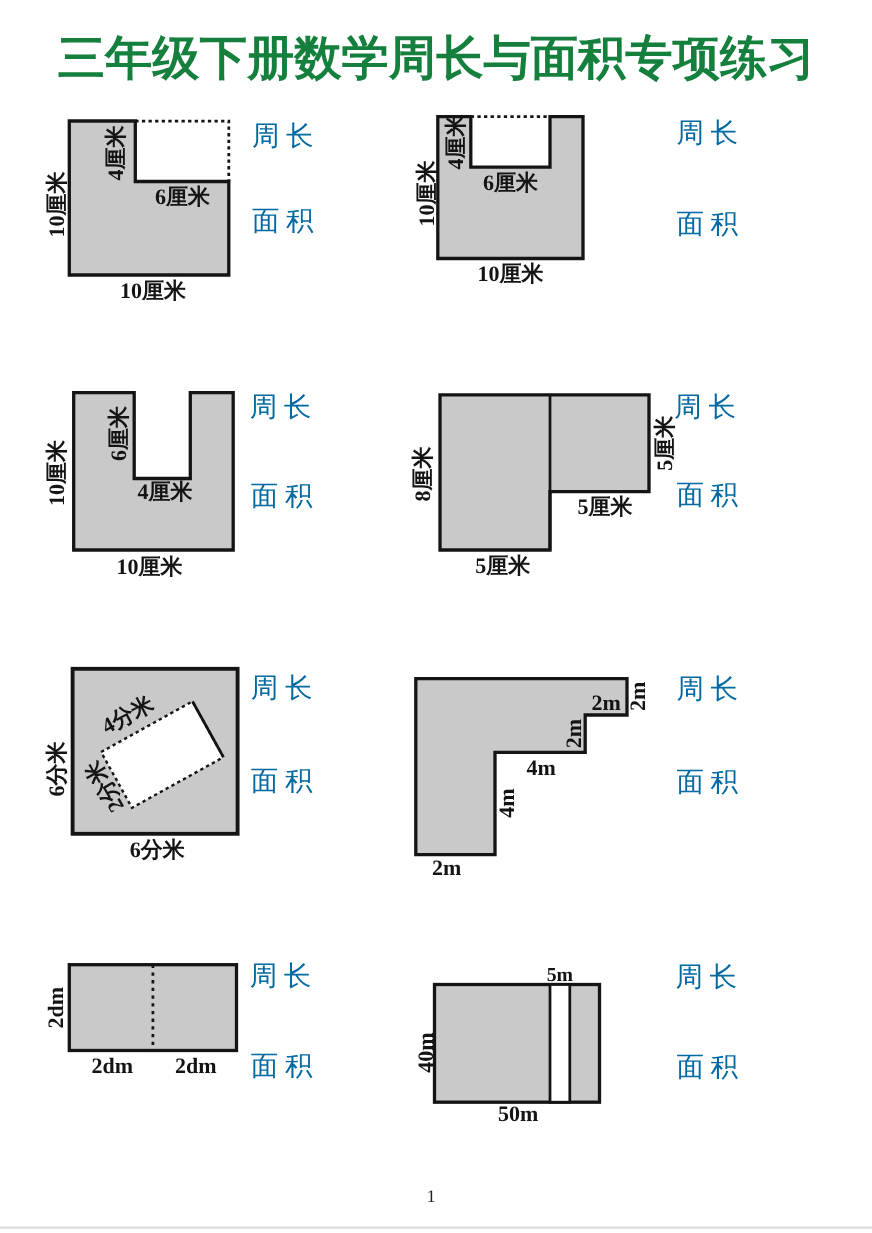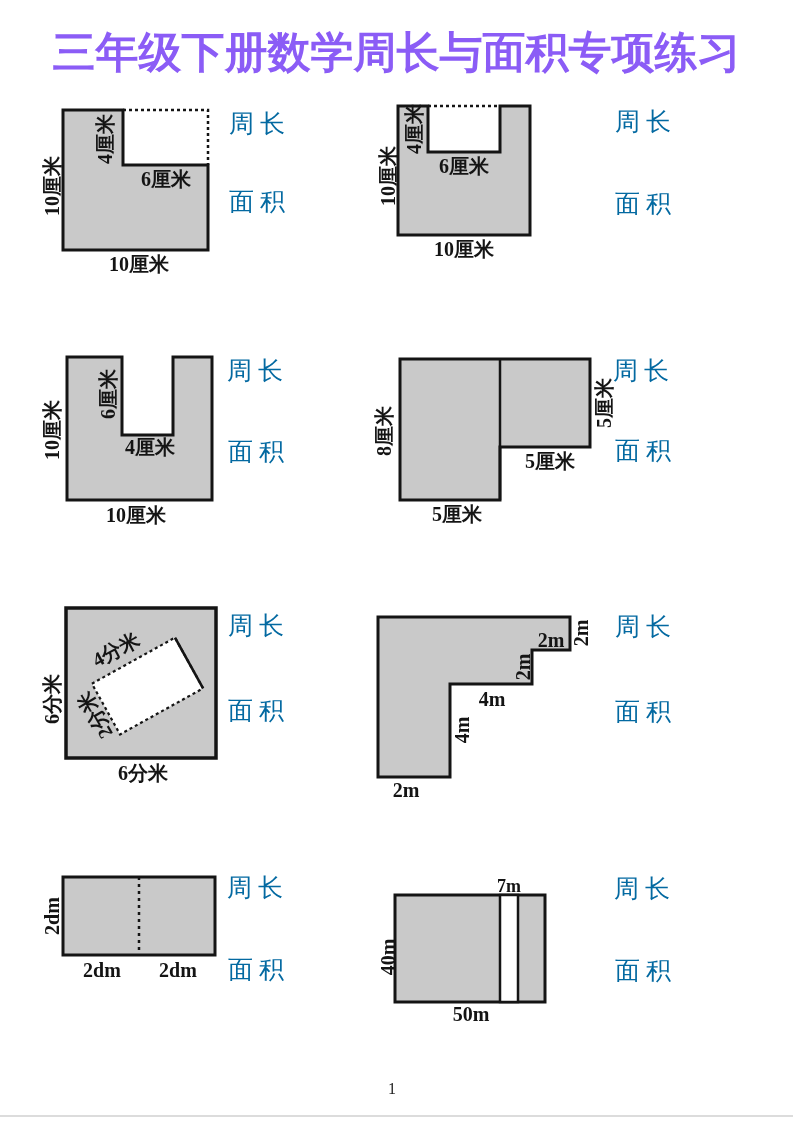--- a/index.html
+++ b/index.html
@@ -1,20 +1,20 @@
 <!DOCTYPE html>
 <html><head>
 <meta charset="utf-8">
 <style>
   html,body{margin:0;padding:0;background:#ffffff;}
   .page{position:relative;width:793px;height:1121px;background:#ffffff;overflow:hidden;
         font-family:"Liberation Serif","DejaVu Serif",serif;}
   .title{position:absolute;left:0;top:24px;width:793px;text-align:center;
          font-family:"Liberation Sans","DejaVu Sans",sans-serif;
-         font-weight:700;font-size:43px;color:#8b5cf6;white-space:nowrap;}
+         font-weight:700;font-size:43px;color:#15803d;white-space:nowrap;}
   .shape{position:absolute;}
   .dim{position:absolute;font-family:"Liberation Serif","DejaVu Serif",serif;
        font-weight:600;font-size:20px;color:#141414;white-space:nowrap;
        transform:translate(-50%,-50%);}
   .prompt{position:absolute;font-size:25px;color:#0369a1;white-space:nowrap;
           transform:translate(-50%,-50%);letter-spacing:6px;}
   .footer{position:absolute;left:0;top:1068px;width:793px;text-align:center;
           font-family:"Liberation Sans","DejaVu Sans",sans-serif;
           font-size:17px;color:#9a9a9a;}
   .pagenum{position:absolute;left:388px;top:1080px;font-size:16px;color:#222;
@@ -105,21 +105,21 @@
   <div class="dim" style="left:52px;top:916px;transform:translate(-50%,-50%) rotate(-90deg);">2dm</div>
   <div class="dim" style="left:102px;top:970px;">2dm</div>
   <div class="dim" style="left:178px;top:970px;">2dm</div>
   <div class="prompt" style="left:258px;top:887px;">周长</div>
   <div class="prompt" style="left:259px;top:969px;">面积</div>
 
   <svg class="shape" style="left:385px;top:885px;" width="170" height="135">
     <rect x="10" y="10" width="150" height="107" fill="#c9c9c9" stroke="#141414" stroke-width="3"></rect>
     <rect x="115" y="10" width="18" height="107" fill="#ffffff" stroke="#141414" stroke-width="2.5"></rect>
   </svg>
-  <div class="dim" style="left:509px;top:886px;font-size:18px;">7m</div>
+  <div class="dim" style="left:509px;top:886px;font-size:18px;">5m</div>
   <div class="dim" style="left:388px;top:957px;transform:translate(-50%,-50%) rotate(-90deg);">40m</div>
   <div class="dim" style="left:471px;top:1014px;">50m</div>
   <div class="prompt" style="left:645px;top:888px;">周长</div>
   <div class="prompt" style="left:646px;top:970px;">面积</div>
 
   <div class="pagenum">1</div>
   <div class="bottom-rule"></div>
 
 </div>
 

